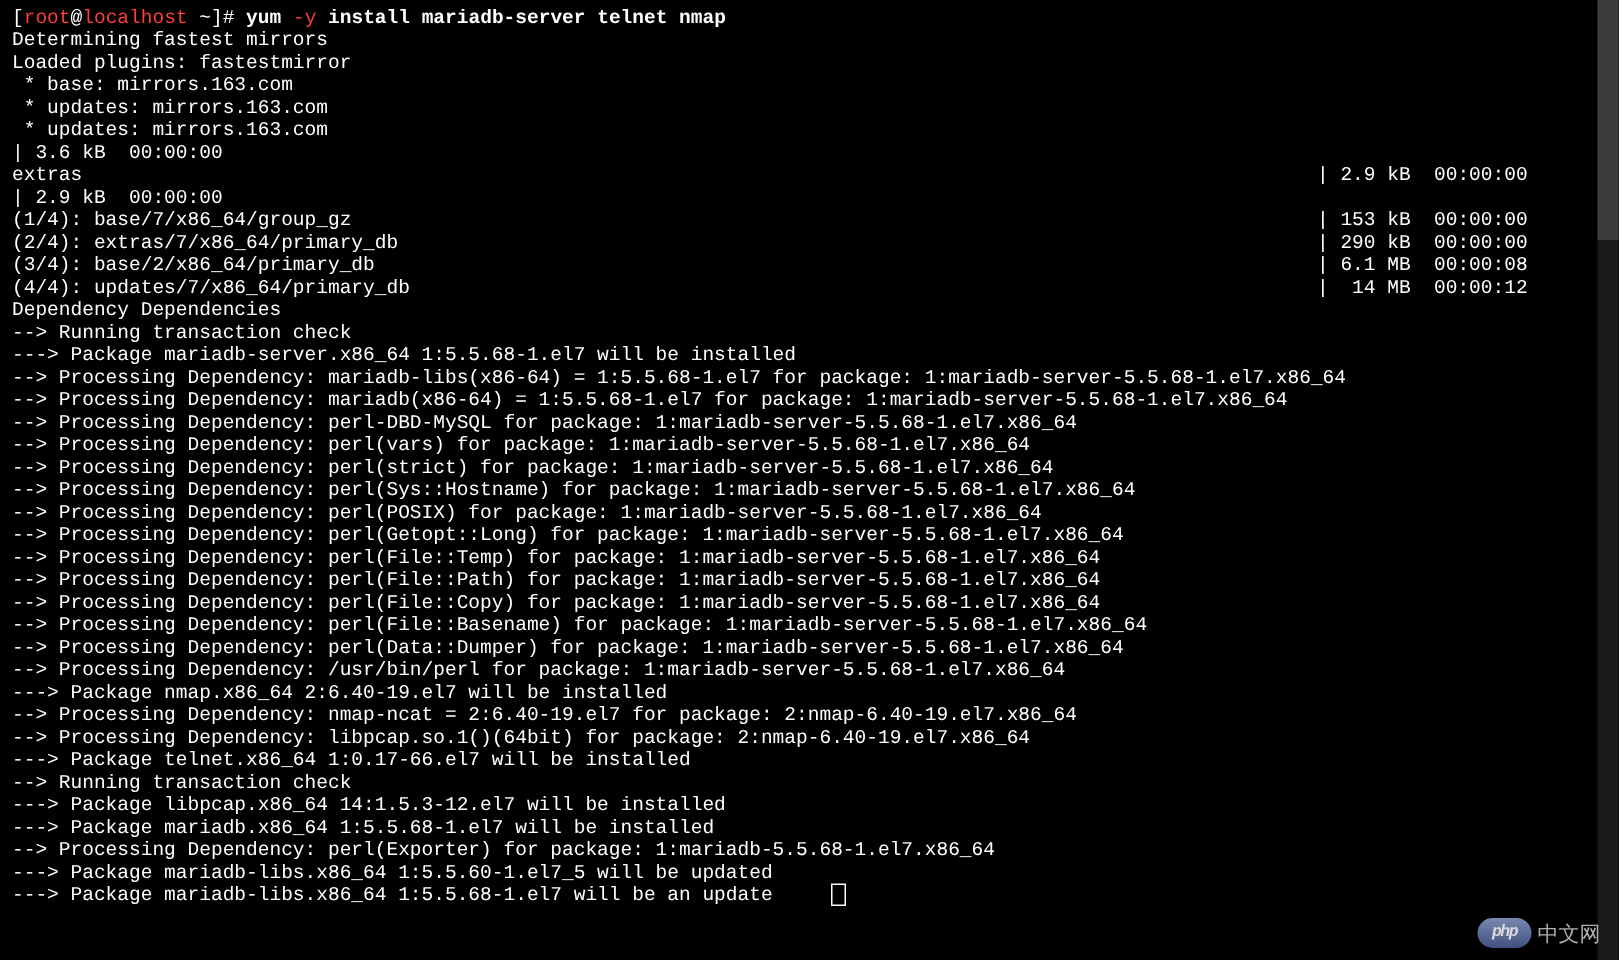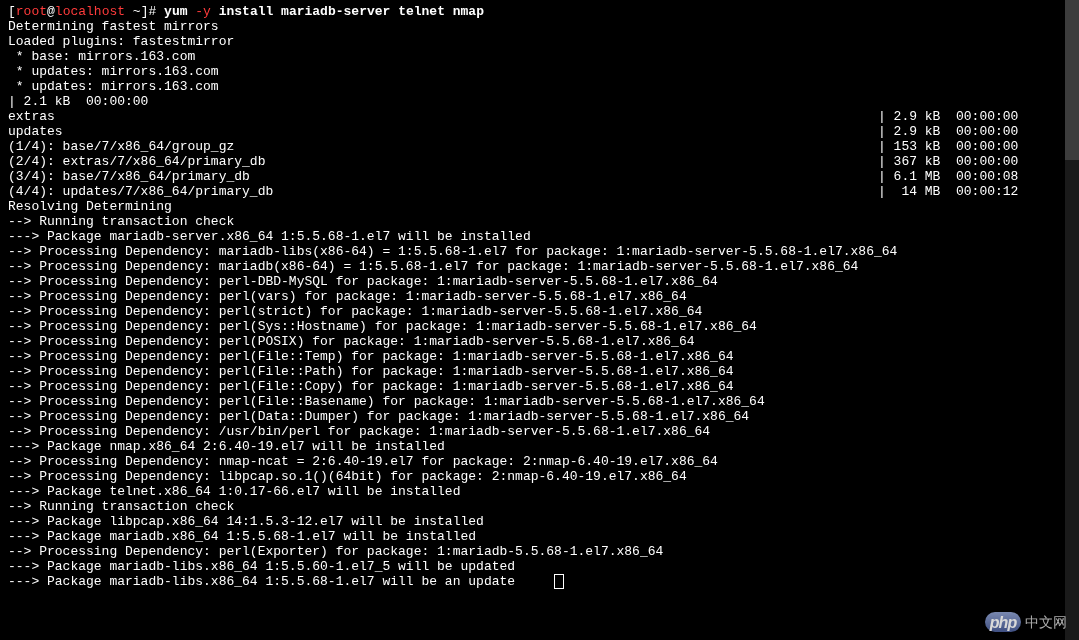--- a/index.html
+++ b/index.html
@@ -68,22 +68,22 @@
     width: 36px;
     height: 20px;
     background: linear-gradient(#8fa1cf,#4b5e99);
     border-radius: 10px 10px 10px 10px / 10px 10px 10px 10px;
     display: flex;
     align-items: center;
     justify-content: center;
     color: #fff;
     font-weight: bold;
     font-style: italic;
-    font-family: Liberation Sans, sans-serif;
-    font-size: 16px;
+    font-family: Liberation Mono, monospace;
+    font-size: 11px;
     letter-spacing: -1px;
     margin-left: 42px;
   }
   .wm-text {
     color: #ccc;
     font-family: sans-serif;
     font-size: 14px;
   }
   .cursor-box {
     display: inline-block;
@@ -106,58 +106,58 @@
 
   <div id="header-block">
       <pre>Determining fastest mirrors</pre>
       <pre>Loaded plugins: fastestmirror</pre>
       <pre> * base: mirrors.163.com</pre>
       <pre> * updates: mirrors.163.com</pre>
       <pre> * updates: mirrors.163.com</pre>
     </div>
   <div id="repo-block">
       <div class="row">
-        <pre class="col-right">| 2.1 kB  00:00:00</pre>
+        <pre class="col-right">| 3.6 kB  00:00:00</pre>
       </div>
       <div class="row">
         <pre class="col-left">extras</pre>
         <pre class="col-right">| 2.9 kB  00:00:00</pre>
       </div>
       <div class="row">
-        <pre class="col-left">updates</pre>
         <pre class="col-right">| 2.9 kB  00:00:00</pre>
       </div>
       <div class="row">
         <pre class="col-left">(1/4): base/7/x86_64/group_gz</pre>
         <pre class="col-right">| 153 kB  00:00:00</pre>
       </div>
       <div class="row">
         <pre class="col-left">(2/4): extras/7/x86_64/primary_db</pre>
-        <pre class="col-right">| 367 kB  00:00:00</pre>
+        <pre class="col-right">| 290 kB  00:00:00</pre>
       </div>
       <div class="row">
-        <pre class="col-left">(3/4): base/7/x86_64/primary_db</pre>
+        <pre class="col-left">(3/4): base/2/x86_64/primary_db</pre>
         <pre class="col-right">| 6.1 MB  00:00:08</pre>
       </div>
       <div class="row">
         <pre class="col-left">(4/4): updates/7/x86_64/primary_db</pre>
         <pre class="col-right">|  14 MB  00:00:12</pre>
       </div>
     </div>
   <div id="body-block">
-      <pre>Resolving Determining</pre>
+      <pre>Dependency Dependencies</pre>
       <pre>--&gt; Running transaction check</pre>
       <pre>---&gt; Package mariadb-server.x86_64 1:5.5.68-1.el7 will be installed</pre>
       <pre>--&gt; Processing Dependency: mariadb-libs(x86-64) = 1:5.5.68-1.el7 for package: 1:mariadb-server-5.5.68-1.el7.x86_64</pre>
       <pre>--&gt; Processing Dependency: mariadb(x86-64) = 1:5.5.68-1.el7 for package: 1:mariadb-server-5.5.68-1.el7.x86_64</pre>
       <pre>--&gt; Processing Dependency: perl-DBD-MySQL for package: 1:mariadb-server-5.5.68-1.el7.x86_64</pre>
       <pre>--&gt; Processing Dependency: perl(vars) for package: 1:mariadb-server-5.5.68-1.el7.x86_64</pre>
       <pre>--&gt; Processing Dependency: perl(strict) for package: 1:mariadb-server-5.5.68-1.el7.x86_64</pre>
       <pre>--&gt; Processing Dependency: perl(Sys::Hostname) for package: 1:mariadb-server-5.5.68-1.el7.x86_64</pre>
       <pre>--&gt; Processing Dependency: perl(POSIX) for package: 1:mariadb-server-5.5.68-1.el7.x86_64</pre>
+      <pre>--&gt; Processing Dependency: perl(Getopt::Long) for package: 1:mariadb-server-5.5.68-1.el7.x86_64</pre>
       <pre>--&gt; Processing Dependency: perl(File::Temp) for package: 1:mariadb-server-5.5.68-1.el7.x86_64</pre>
       <pre>--&gt; Processing Dependency: perl(File::Path) for package: 1:mariadb-server-5.5.68-1.el7.x86_64</pre>
       <pre>--&gt; Processing Dependency: perl(File::Copy) for package: 1:mariadb-server-5.5.68-1.el7.x86_64</pre>
       <pre>--&gt; Processing Dependency: perl(File::Basename) for package: 1:mariadb-server-5.5.68-1.el7.x86_64</pre>
       <pre>--&gt; Processing Dependency: perl(Data::Dumper) for package: 1:mariadb-server-5.5.68-1.el7.x86_64</pre>
       <pre>--&gt; Processing Dependency: /usr/bin/perl for package: 1:mariadb-server-5.5.68-1.el7.x86_64</pre>
       <pre>---&gt; Package nmap.x86_64 2:6.40-19.el7 will be installed</pre>
       <pre>--&gt; Processing Dependency: nmap-ncat = 2:6.40-19.el7 for package: 2:nmap-6.40-19.el7.x86_64</pre>
       <pre>--&gt; Processing Dependency: libpcap.so.1()(64bit) for package: 2:nmap-6.40-19.el7.x86_64</pre>
       <pre>---&gt; Package telnet.x86_64 1:0.17-66.el7 will be installed</pre>

